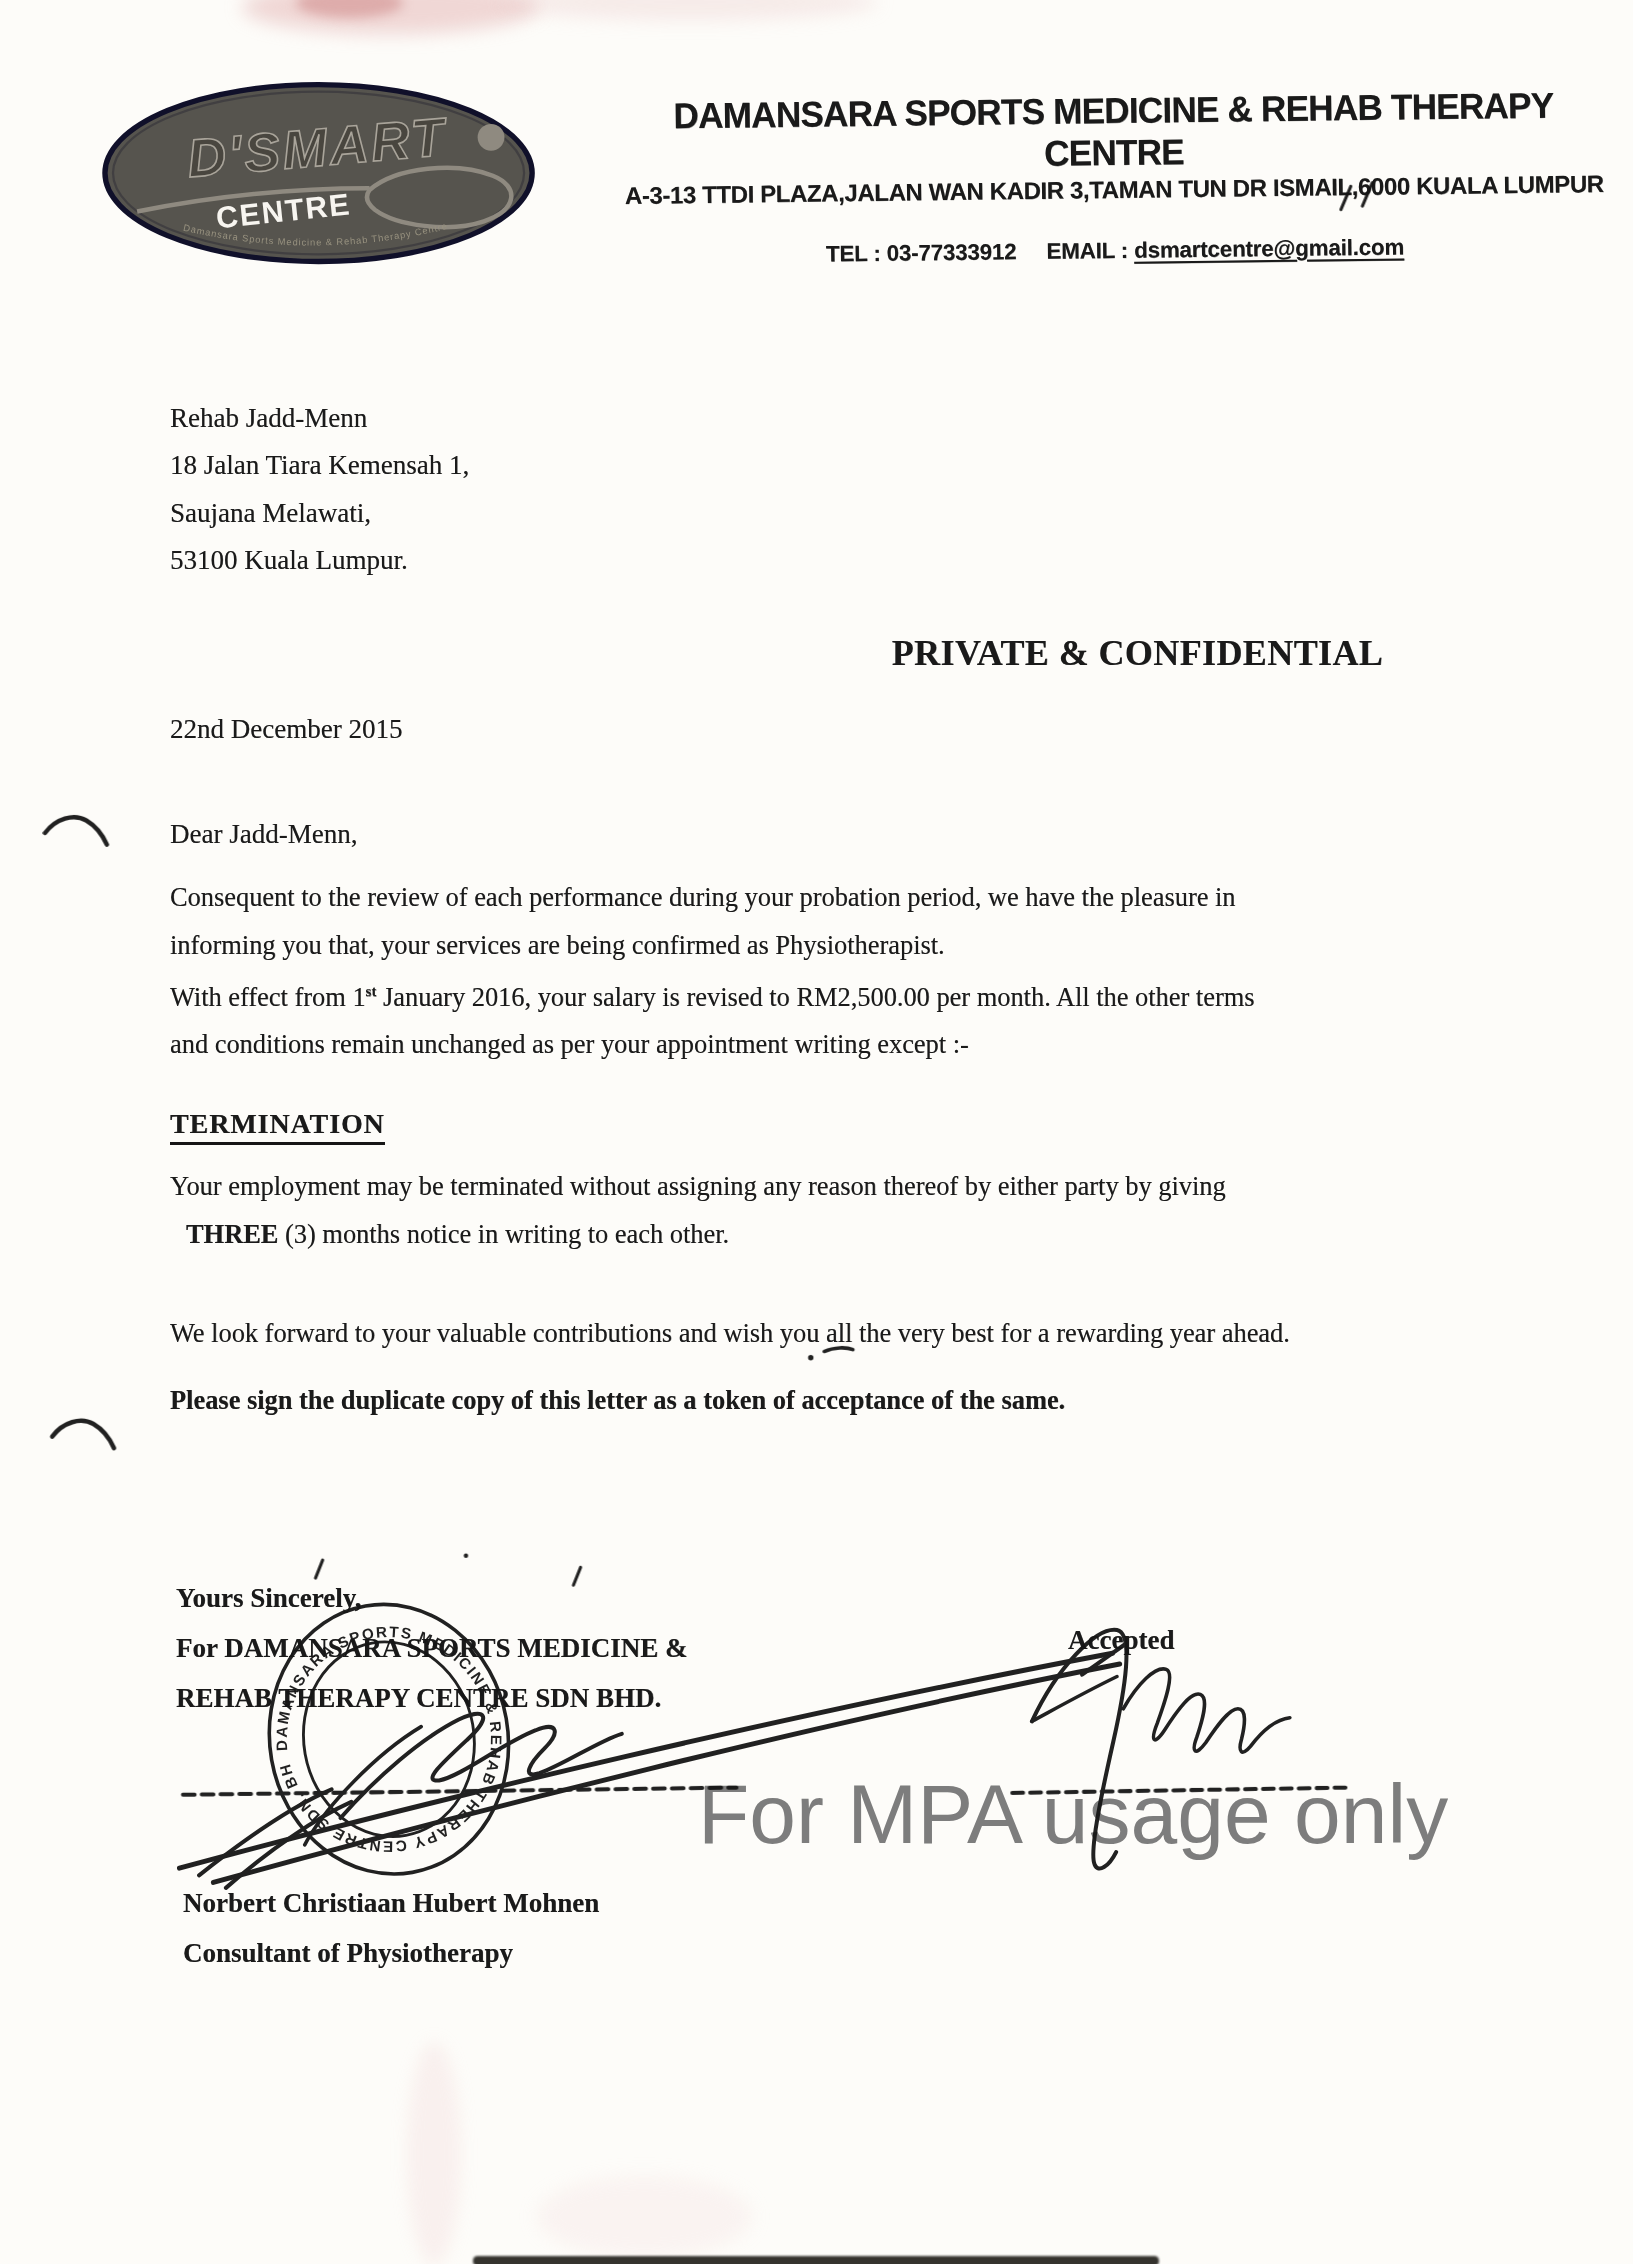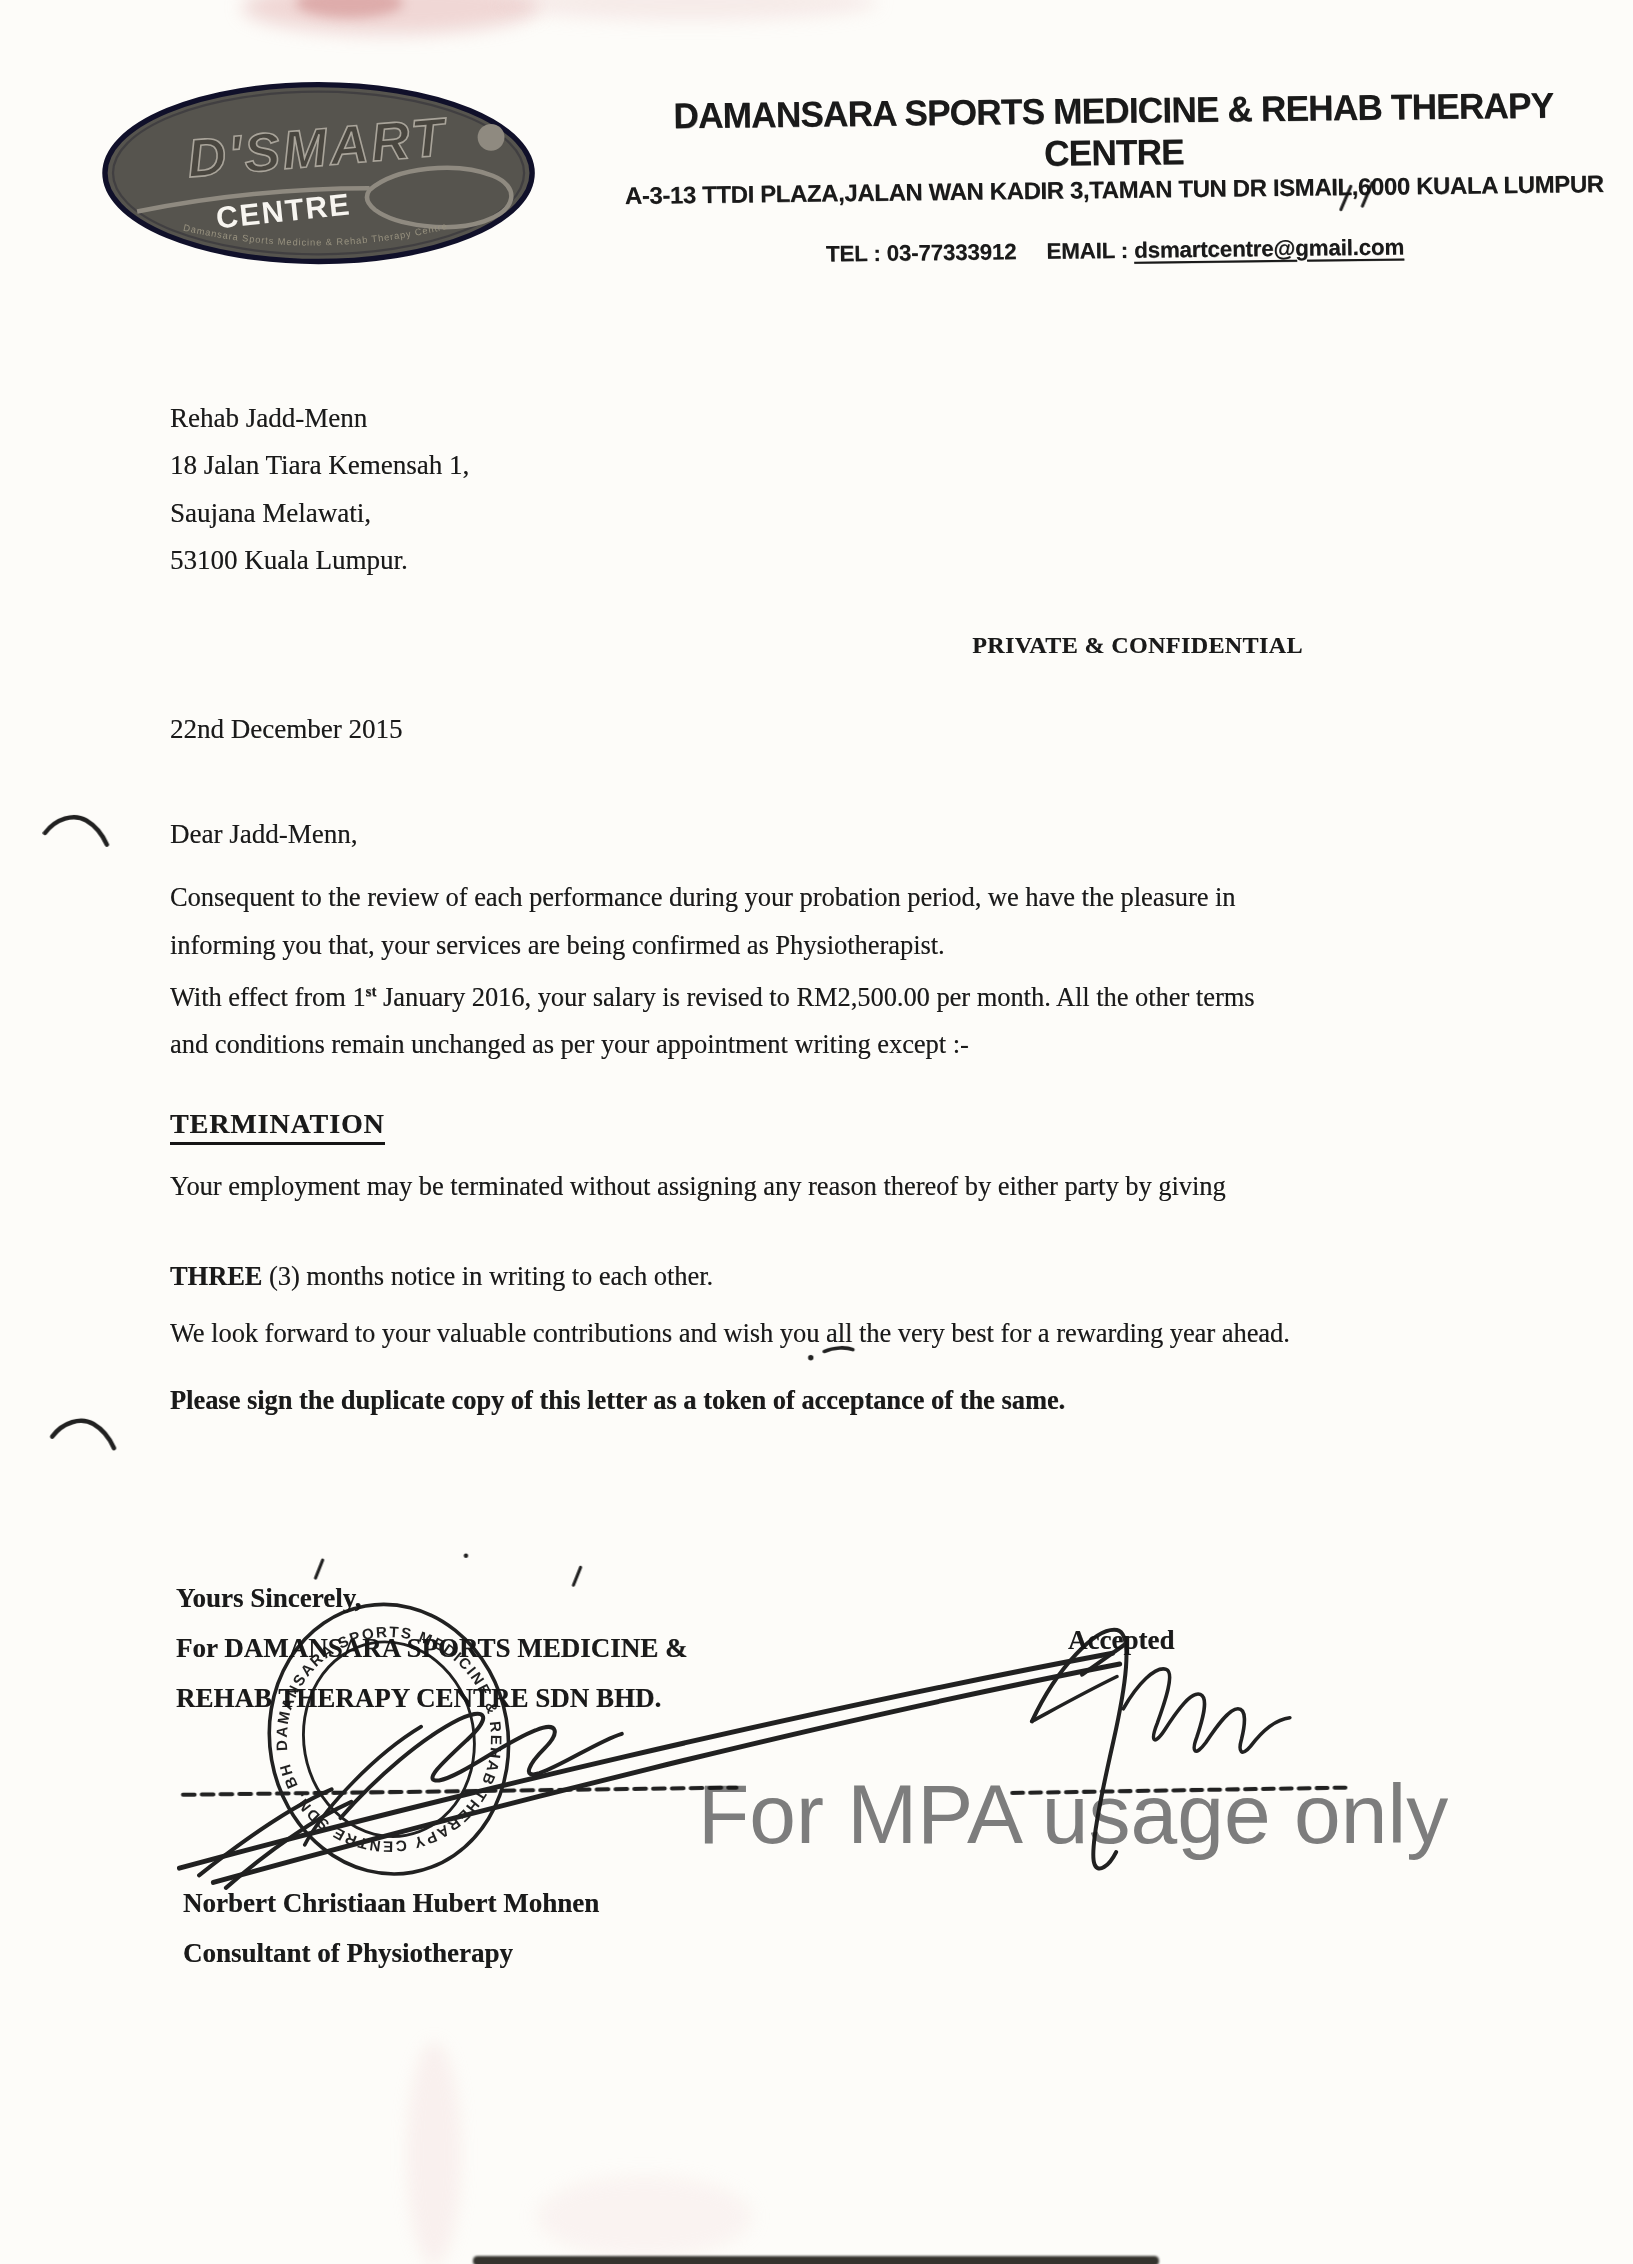--- a/index.html
+++ b/index.html
@@ -18,21 +18,21 @@
     transform:scaleX(0.98);}
   .co-address{position:absolute;left:0;top:176px;width:1042px;font-size:24px;letter-spacing:-0.4px;}
   .co-contact{position:absolute;left:0;top:238px;width:1042px;font-size:22.4px;letter-spacing:-0.2px;}
   .co-contact .email{text-decoration:underline;text-underline-offset:3.6px;}
 
   
   .serif30{font-size:27px;}
   .bodytext{font-size:26.4px;}
   .bold{font-weight:bold;}
   .confidential{position:absolute;left:858px;top:632px;width:559px;text-align:center;
-    font-size:24px;font-weight:bold;letter-spacing:0.4px;}
+    font-size:36px;font-weight:bold;letter-spacing:0.4px;}
   .heading-underline{font-weight:bold;font-size:28px;letter-spacing:0.9px;
     border-bottom:3.6px solid #161616;padding-bottom:2.7px;margin-top:39px;}
   sup.st{font-size:15px;font-weight:bold;vertical-align:super;line-height:0;}
 
   
   .watermark{
     position:absolute;left:698px;top:1766px;
     font-family:"Liberation Sans",sans-serif;font-size:84px;font-weight:400;
     color:#7d7d7d;letter-spacing:0px;white-space:nowrap;z-index:5;
   }
@@ -101,21 +101,21 @@
 
   <div class="line bodytext ink" style="left:170px;top:882px;">Consequent to the review of each performance during your probation period, we have the pleasure in</div>
   <div class="line bodytext ink" style="left:170px;top:930px;">informing you that, your services are being confirmed as Physiotherapist.</div>
 
   <div class="line bodytext ink" style="left:170px;top:982px;"><span>With effect from 1</span><sup class="st">st</sup><span> January 2016, your salary is revised to RM2,500.00 per month. All the other terms</span></div>
   <div class="line bodytext ink" style="left:170px;top:1029px;">and conditions remain unchanged as per your appointment writing except :-</div>
 
   <div class="line ink" style="left:170px;top:1108px;"><span class="heading-underline">TERMINATION</span></div>
 
   <div class="line bodytext ink" style="left:170px;top:1171px;">Your employment may be terminated without assigning any reason thereof by either party by giving</div>
-  <div class="line bodytext ink" style="left:170px;top:1219px;margin-top:42px;"><span class="bold">THREE</span><span> (3) months notice in writing to each other.</span></div>
+  <div class="line bodytext ink" style="left:186px;top:1219px;"><span class="bold">THREE</span><span> (3) months notice in writing to each other.</span></div>
 
   <div class="line bodytext ink" style="left:170px;top:1318px;">We look forward to your valuable contributions and wish you all the very best for a rewarding year ahead.</div>
   <div class="line bodytext bold ink" style="left:170px;top:1385px;">Please sign the duplicate copy of this letter as a token of acceptance of the same.</div>
 
   <div class="line serif30 bold ink" style="left:176px;top:1583px;">Yours Sincerely,</div>
   <div class="line serif30 bold ink" style="left:176px;top:1633px;">For DAMANSARA SPORTS MEDICINE &amp;</div>
   <div class="line serif30 bold ink" style="left:176px;top:1683px;">REHAB THERAPY CENTRE SDN BHD.</div>
 
   <div class="line serif30 bold ink" style="left:1068px;top:1625px;">Accepted</div>
 

